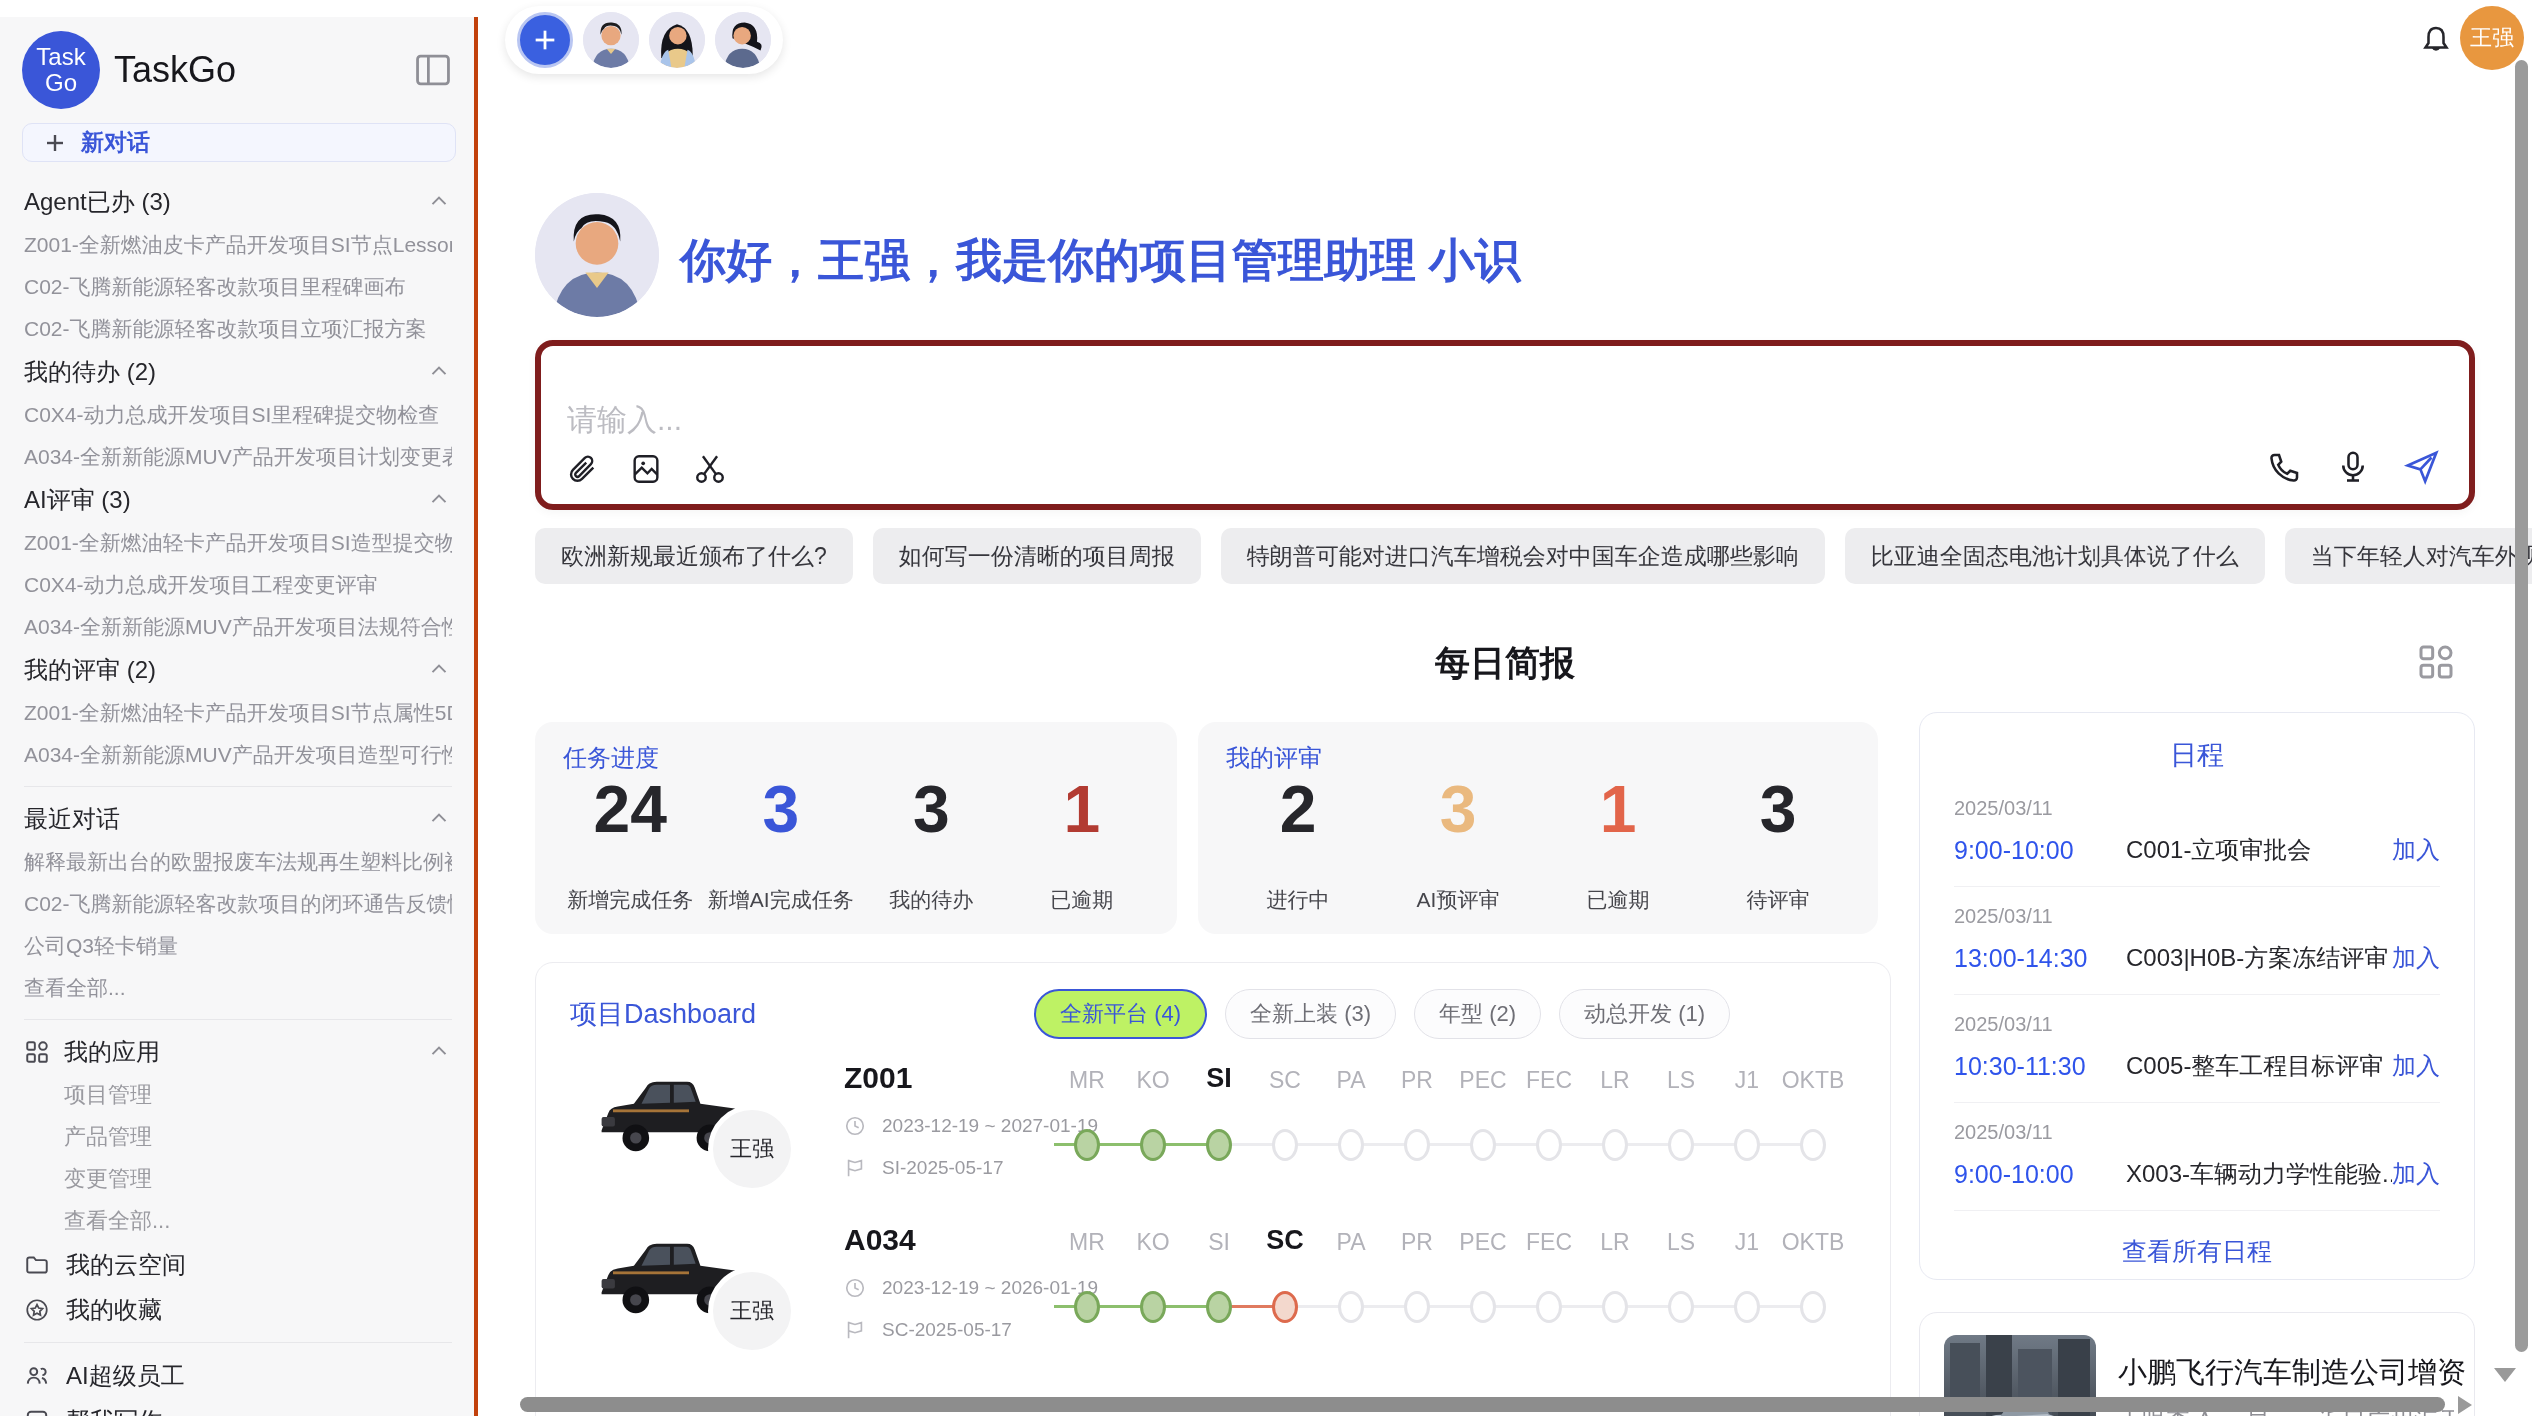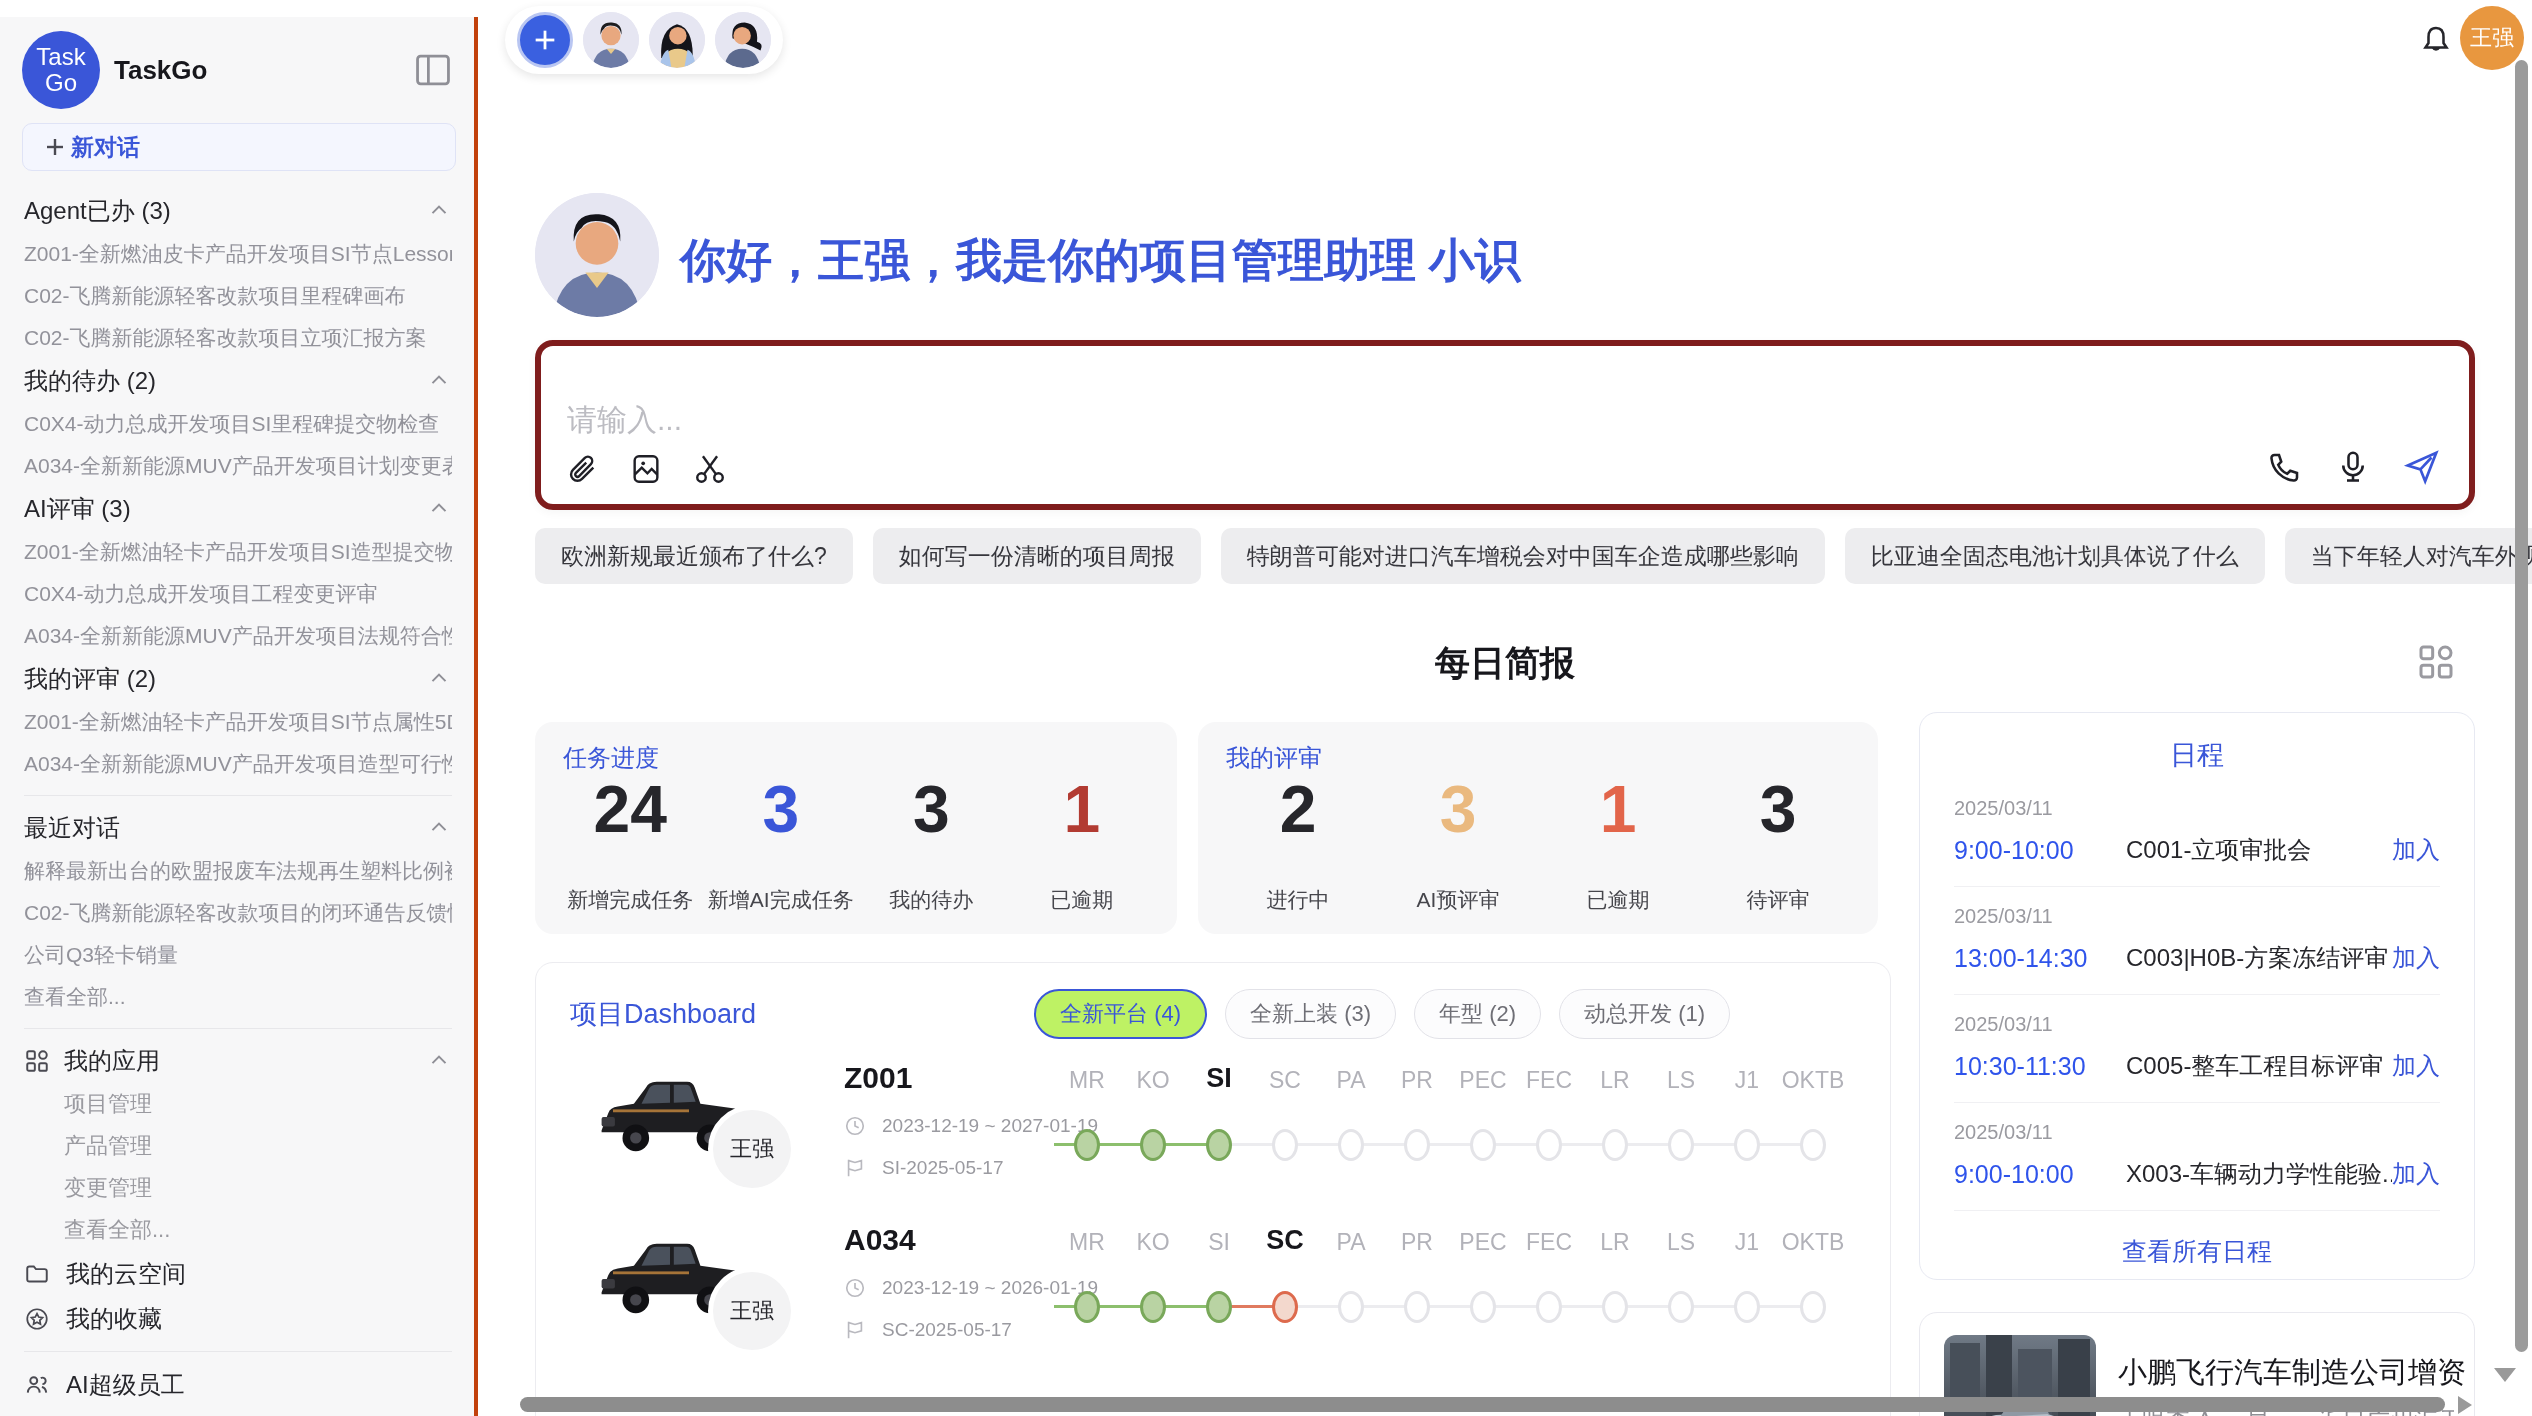--- a/index.html
+++ b/index.html
@@ -8,23 +8,23 @@
     --green:#79a85a; --green-fill:#b9d3a3; --green-line:#8cbf6d;
     --red:#b23b32; --tan:#eab97f; --orange:#e2654a;
   }
   *{margin:0;padding:0;box-sizing:border-box;font-family:"Liberation Sans",sans-serif;}
   html,body{width:2532px;height:1416px;overflow:hidden;background:#fff;position:relative;}
   svg{display:block}
   
   .sidebar{position:absolute;left:0;top:8px;width:478px;height:1416px;background:var(--side-bg);border-right:4px solid #c2410c;overflow:hidden;margin-top:9px;}
   .side-head{display:flex;align-items:center;padding:14px 22px 10px 22px;gap:14px;}
   .logo{width:78px;height:78px;border-radius:50%;background:#3a56d8;color:#fff;display:flex;flex-direction:column;align-items:center;justify-content:center;font-size:24px;line-height:26px;flex:0 0 auto;}
-  .app-title{font-size:26px;font-weight:700;color:#17171c;flex:1;}
+  .app-title{font-size:36px;font-weight:400;color:#17171c;flex:1;}
   .collapse-ic{color:#8f8f96;cursor:pointer;}
-  .new-chat{margin:4px 22px 0 22px;width:434px;height:48px;border-radius:10px;border:1px solid #dfe3f6;background:#f4f6fe;color:var(--blue);font-size:23px;font-weight:600;display:flex;align-items:center;justify-content:flex-start;gap:4px;padding:0 20px;cursor:pointer;}
+  .new-chat{margin:4px 22px 0 22px;width:434px;height:39px;border-radius:10px;border:1px solid #dfe3f6;background:#f4f6fe;color:var(--blue);font-size:23px;font-weight:600;display:flex;align-items:center;justify-content:flex-start;gap:14px;padding:0 20px;cursor:pointer;}
   .side-scroll{padding:18px 22px 0 24px;}
   .side-sec-title{height:44px;display:flex;align-items:center;font-size:24px;color:#26262b;font-weight:500;}
   .side-sec-title .t{flex:1;}
   .side-item{height:42px;line-height:42px;font-size:21px;color:#92929a;white-space:nowrap;overflow:hidden;cursor:pointer;}
   .side-div{height:1px;background:#e7e7ea;margin:10px 0;}
   .side-row{height:45px;display:flex;align-items:center;gap:16px;font-size:24px;color:#26262b;cursor:pointer;}
   .side-sub{height:42px;line-height:42px;padding-left:40px;font-size:22px;color:#9a9aa0;white-space:nowrap;overflow:hidden;cursor:pointer;}
   .icn{color:#4a4a52;display:inline-flex;}
   .chev{color:#8f8f96;}
   

